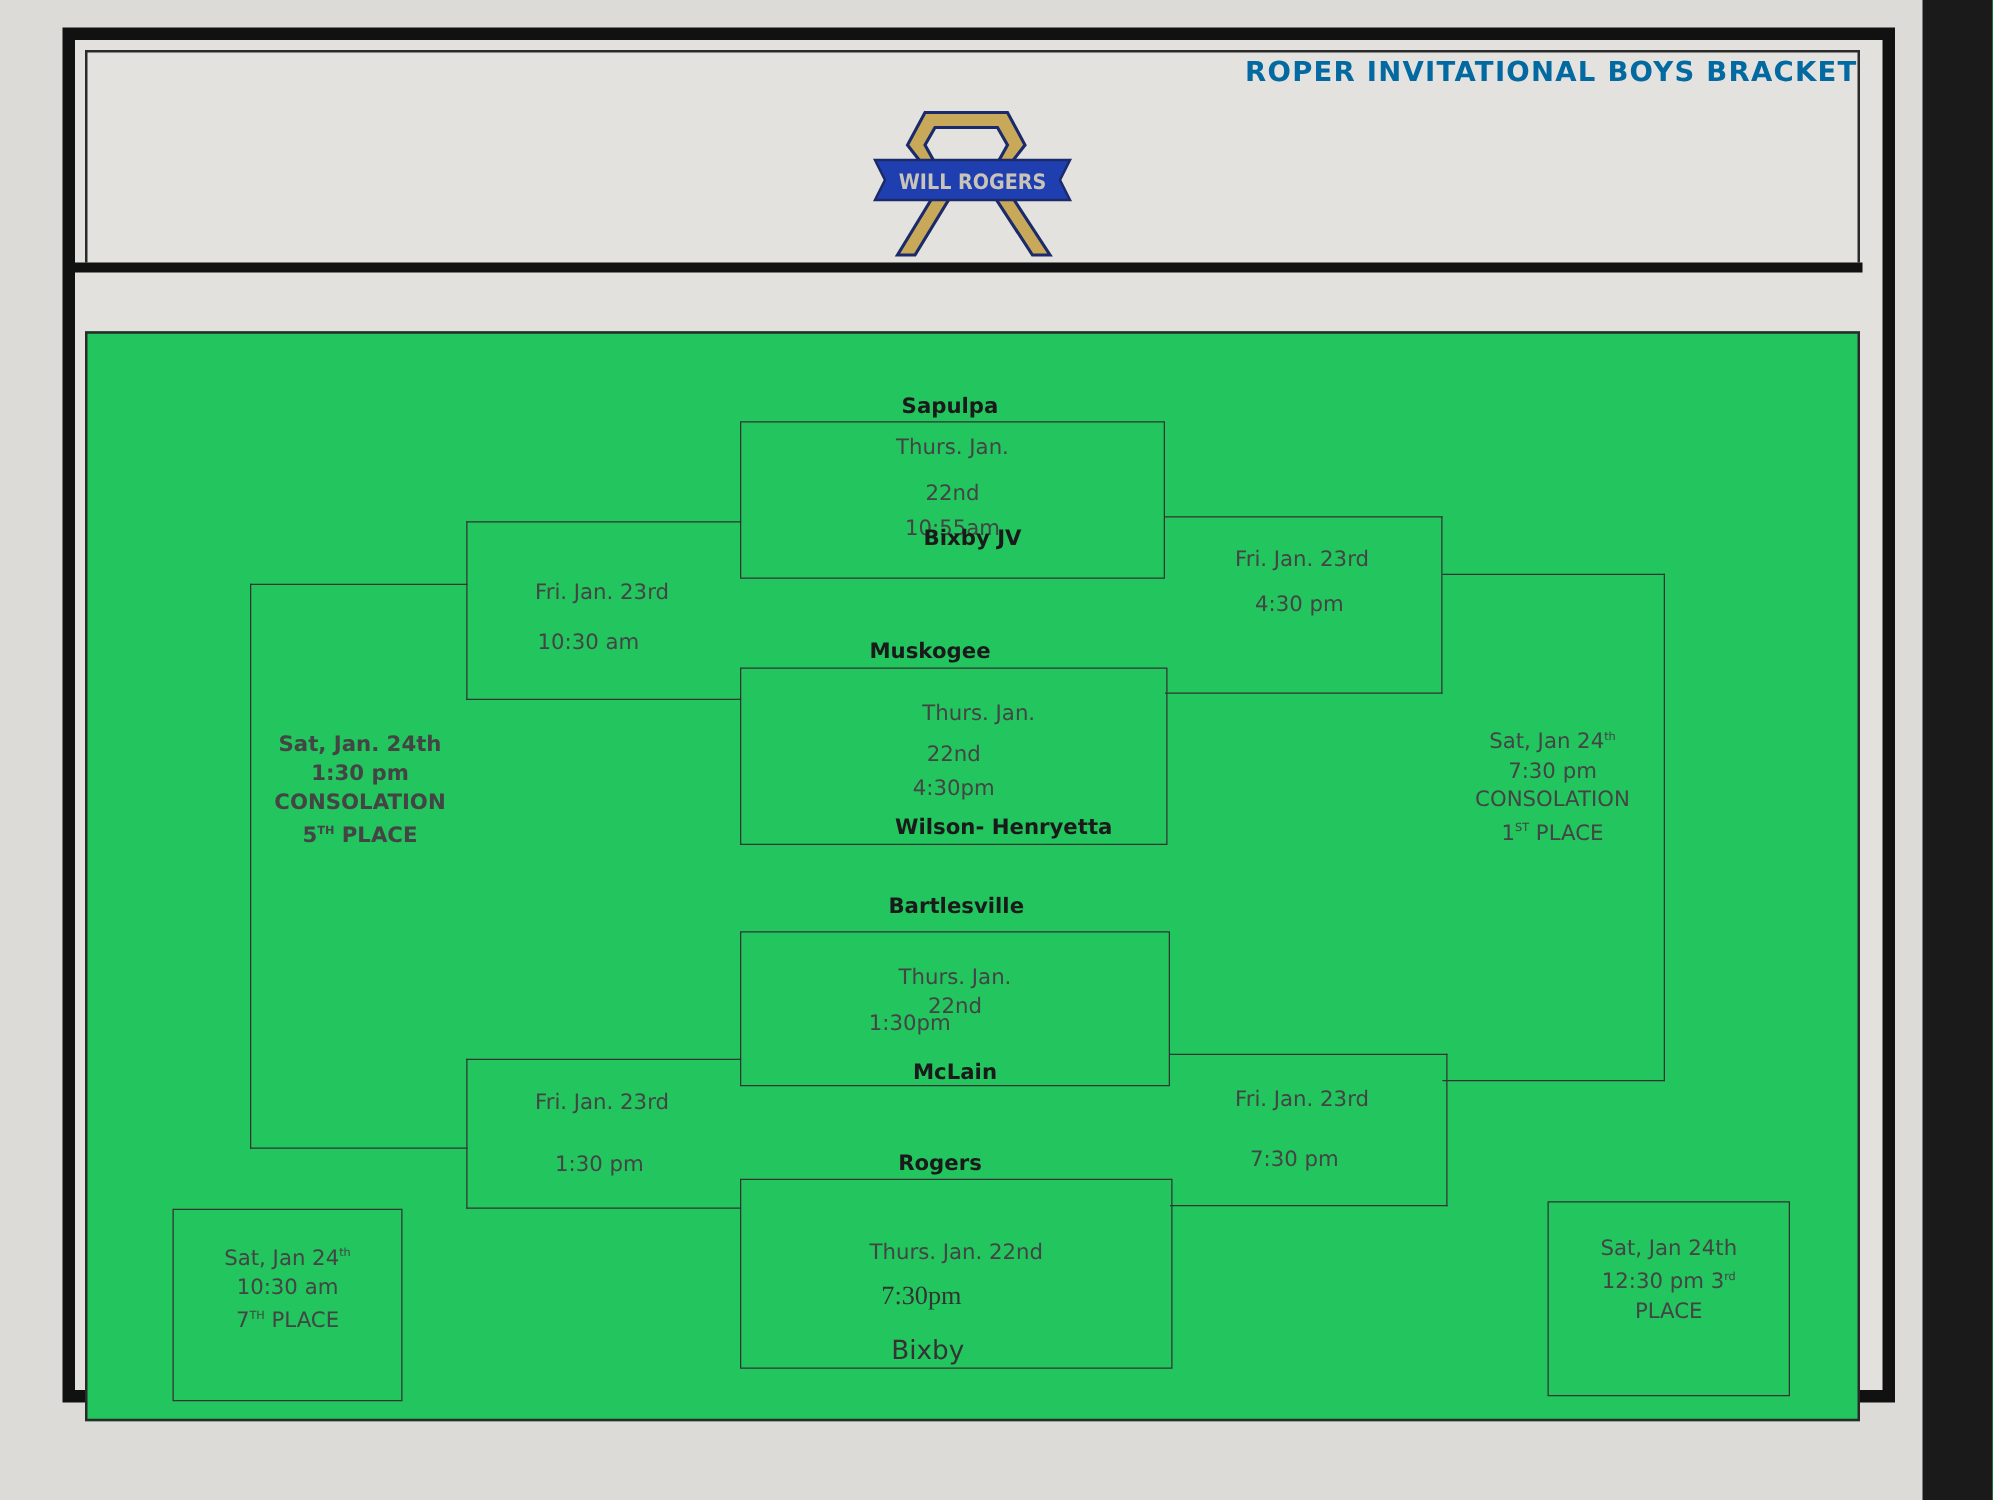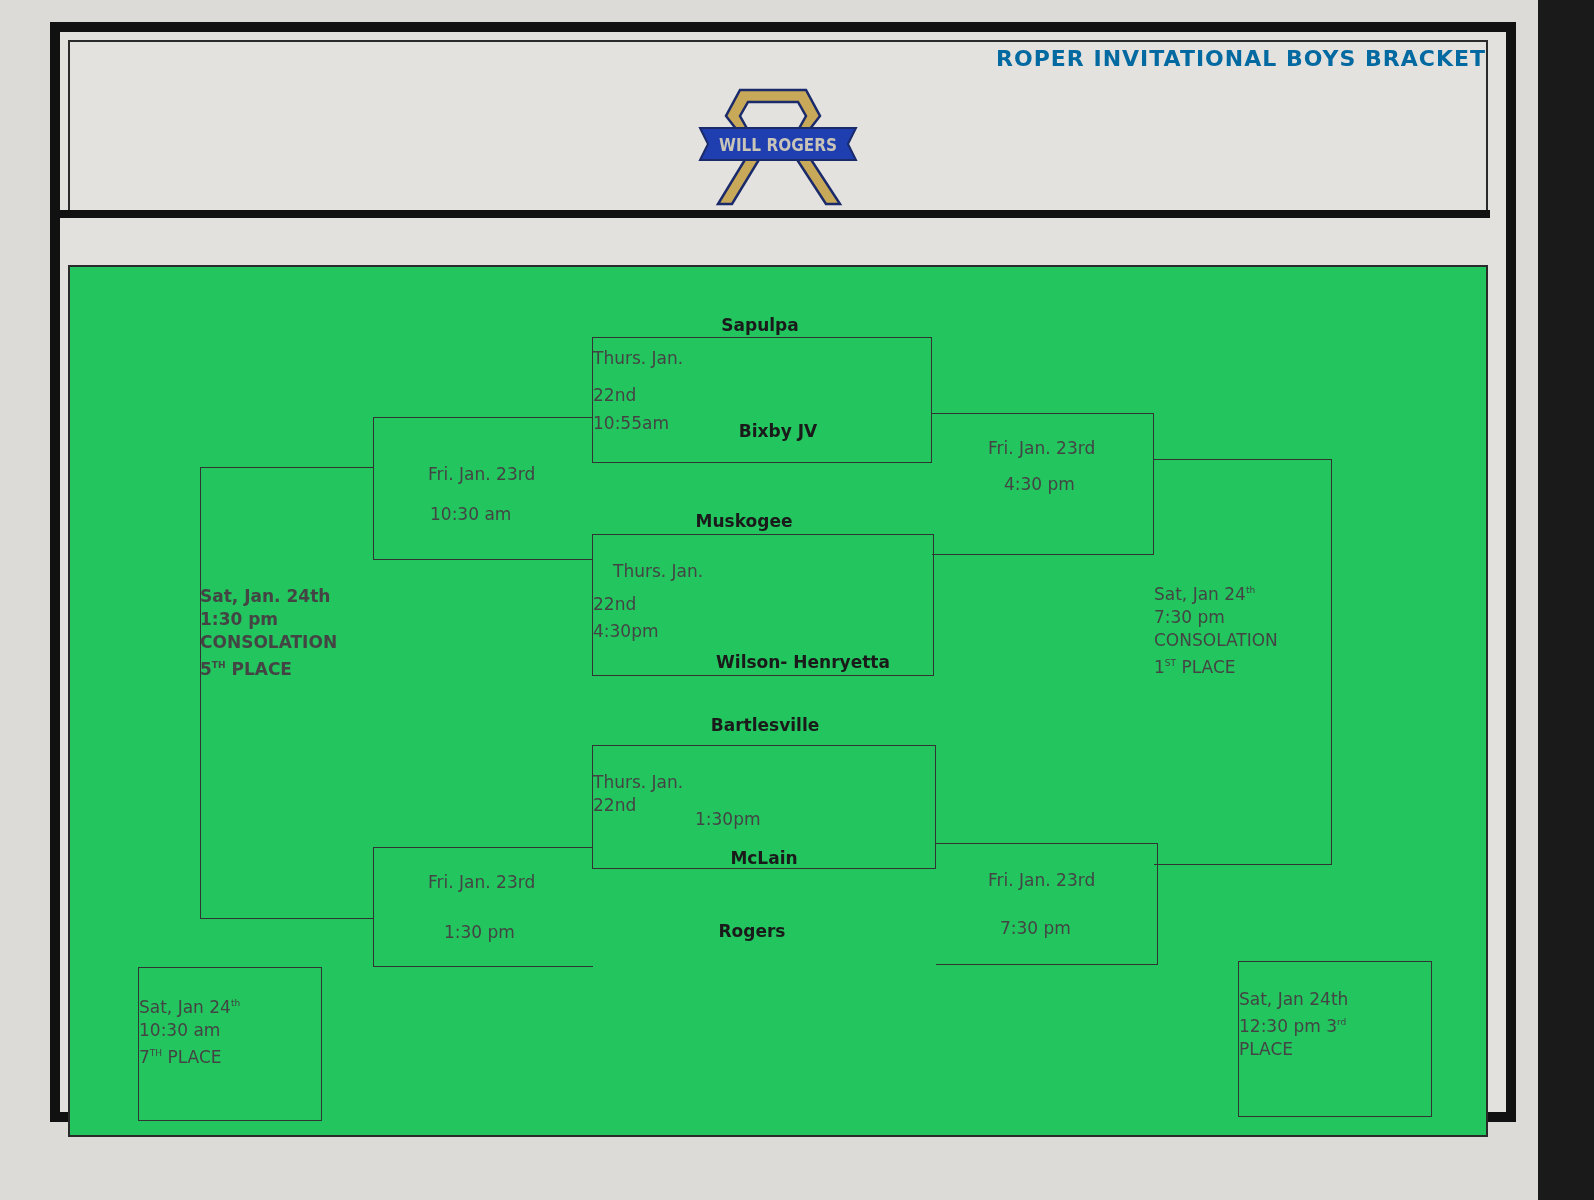--- a/index.html
+++ b/index.html
@@ -32,21 +32,21 @@
   .logo { position: absolute; left: 628px; top: 46px; width: 160px; height: 118px; }
   .body-panel {
     position: absolute; left: 8px; top: 188px; width: 1416px; height: 868px;
     border: 2px solid #2a2a2a; background: #22c55e; margin-top: 45px;
   }
   .box {
     position: absolute; border: 1.5px solid #333; background: transparent; box-sizing: border-box;
   }
   .txt {
     position: absolute; color: #444; font-family: "DejaVu Sans", sans-serif; font-size: 17px;
-    white-space: nowrap;
+    text-align: center; white-space: nowrap;
   }
   .team { position: absolute; color: #1a1a1a; font-weight: bold; font-size: 17px; text-align: center; white-space: nowrap; }
   .serif { font-family: "Liberation Serif", serif; font-size: 21px; color: #333; }
   .multi { line-height: 23px; }
   sup { font-size: 9px; }
 </style>
 </head>
 <body>
 
 <div class="screen">
@@ -89,20 +89,25 @@
 
       <div class="team" style="left:625px;top:448px;width:140px;">Bartlesville</div>
       <div class="box" style="left:522px;top:478px;width:344px;height:124px;">
         <div class="txt" style="left:0;width:100%;top:26px;">Thurs. Jan.</div>
         <div class="txt" style="left:0;width:100%;top:49px;">22nd</div>
         <div class="txt" style="left:102px;top:63px;">1:30pm</div>
         <div class="team" style="left:0;width:100%;top:102px;">McLain</div>
       </div>
 
       <div class="team" style="left:612px;top:654px;width:140px;">Rogers</div>
+      <div class="box" style="left:522px;top:676px;width:346px;height:152px;">
+        <div class="txt" style="left:0;width:100%;top:48px;">Thurs. Jan. 22nd</div>
+        <div class="txt serif" style="left:112px;top:80px;">7:30pm</div>
+        <div class="txt" style="left:120px;top:124px;font-size:21px;color:#333;">Bixby</div>
+      </div>
 
       <div class="box" style="left:303px;top:150px;width:220px;height:143px;border-right:none;">
         <div class="txt" style="left:54px;top:46px;">Fri. Jan. 23rd</div>
         <div class="txt" style="left:56px;top:86px;">10:30 am</div>
       </div>
 
       <div class="box" style="left:862px;top:146px;width:222px;height:142px;border-left:none;">
         <div class="txt" style="left:56px;top:24px;">Fri. Jan. 23rd</div>
         <div class="txt" style="left:72px;top:60px;">4:30 pm</div>
       </div>

